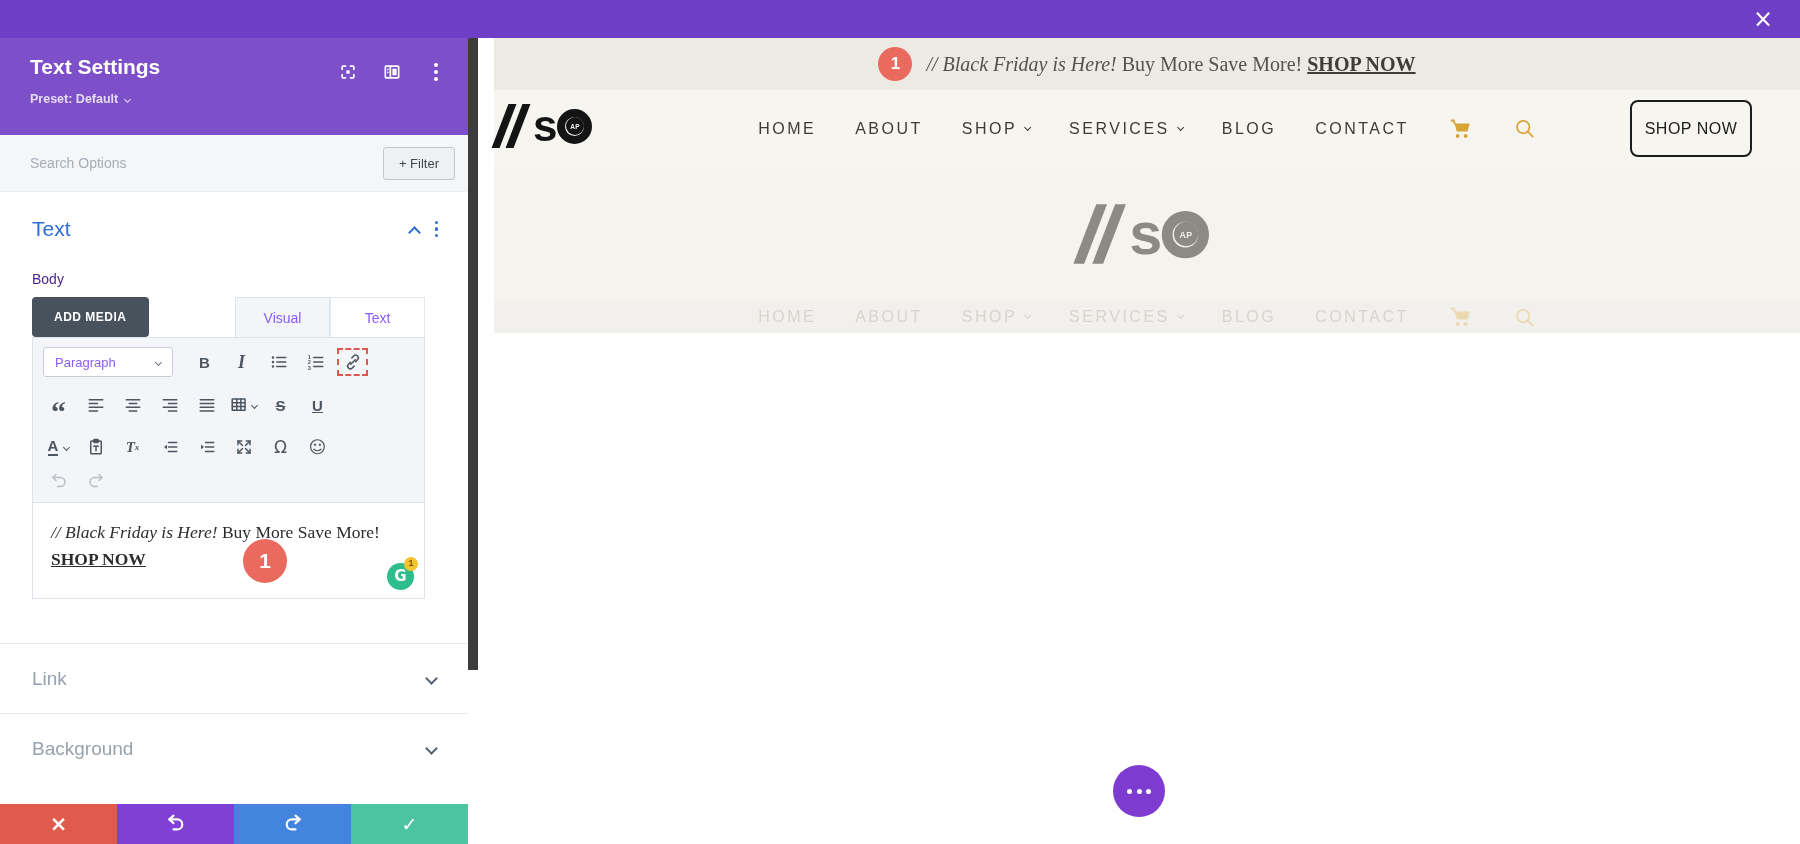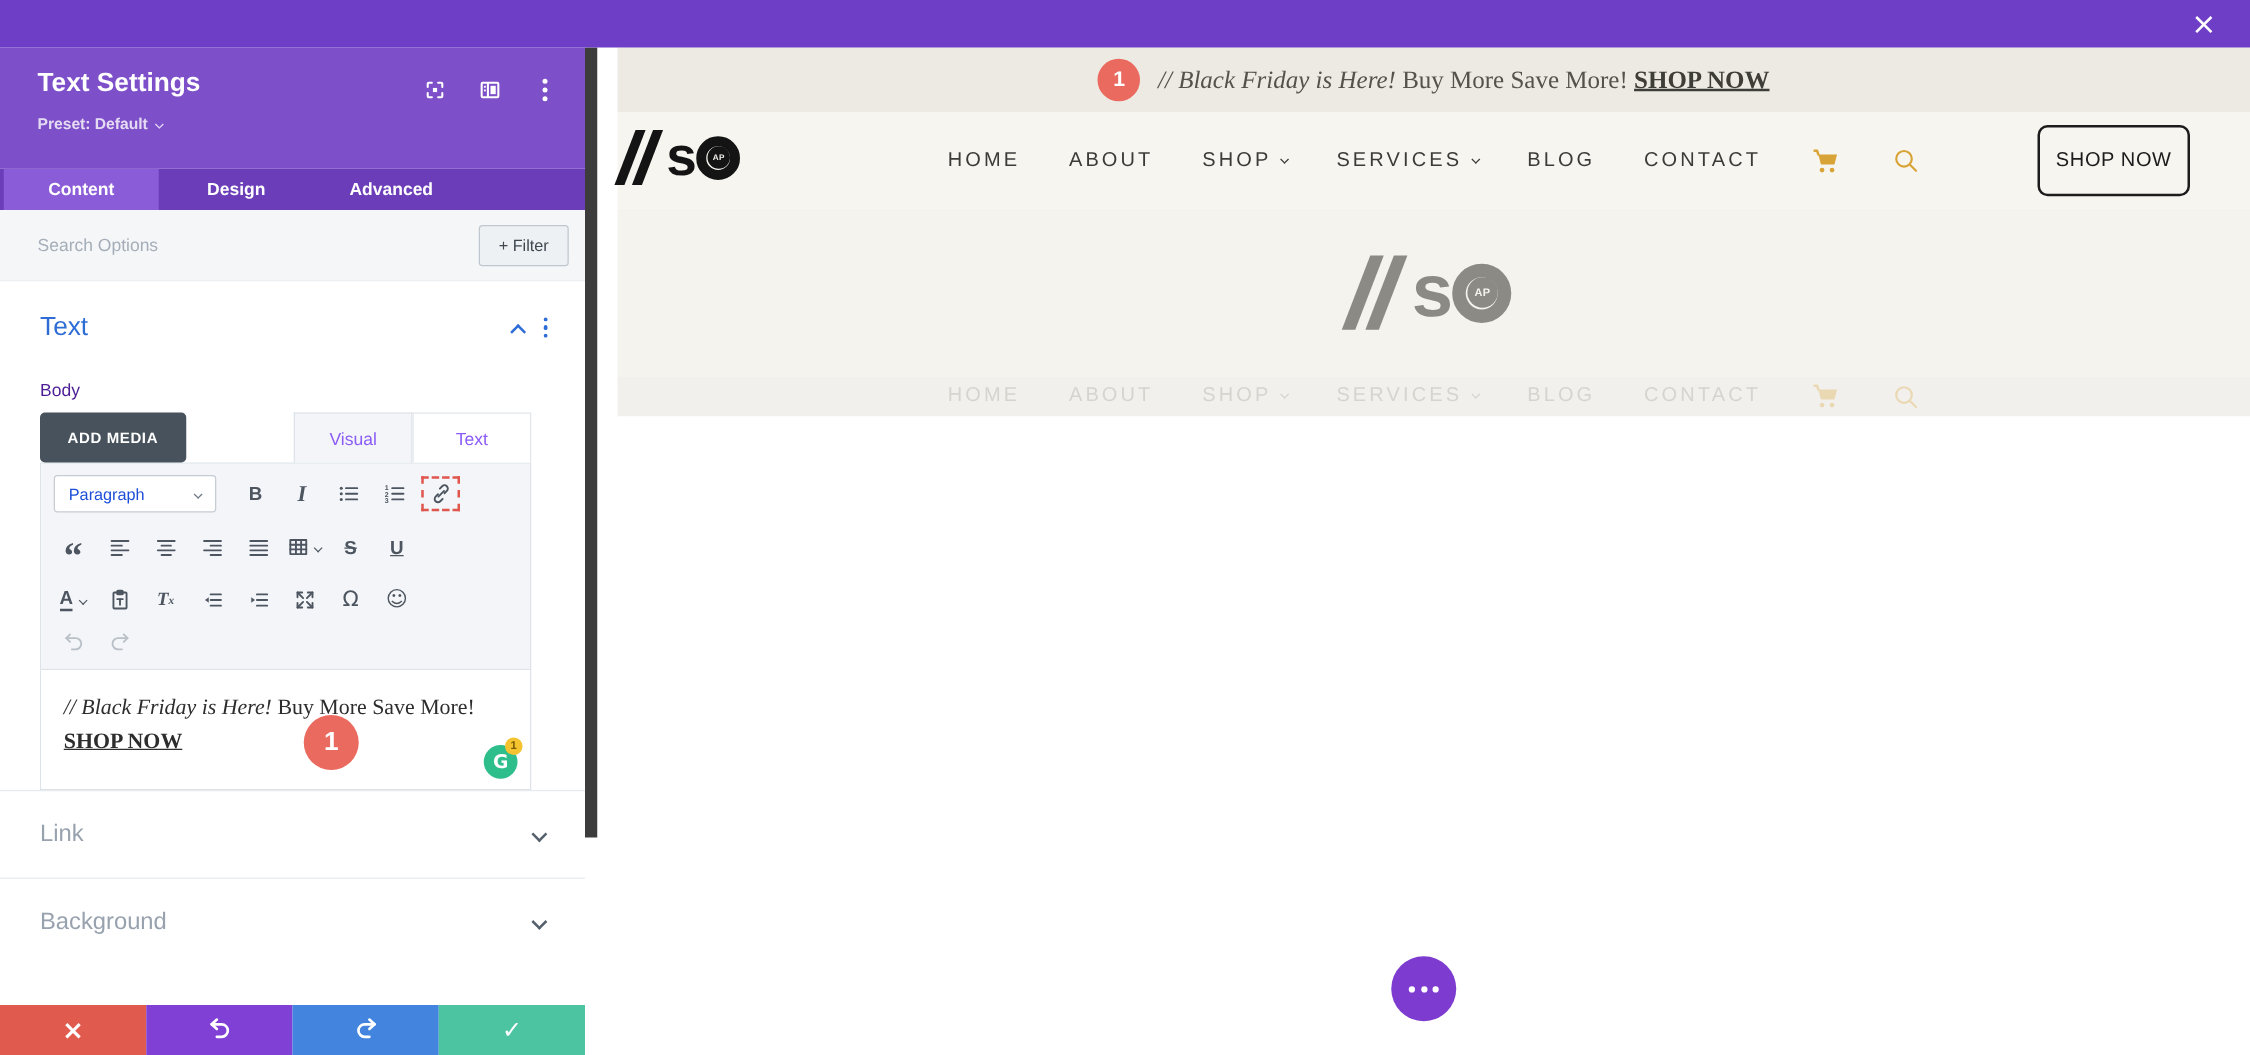--- a/index.html
+++ b/index.html
@@ -45,42 +45,42 @@
   .ed-tab { width:95px; height:40px; display:flex; align-items:center; justify-content:center; font-size:14px; color:#8b5cf6; cursor:pointer; }
   .ed-tab.visual { background:#f3f5f8; border:1px solid #dde3e8; border-bottom:none; }
   .ed-tab.text { background:#fff; border:1px solid #e3e8ec; border-bottom:none; }
 
   .editor-box { margin:0 43px 0 32px; border:1px solid #dde3e8; }
   .editor-toolbar { background:#f3f5f8; padding:9px 10px 2px; }
   .tb-row { display:flex; align-items:center; margin-bottom:7px; }
   .tb-btn { min-width:31px; height:28px; display:flex; align-items:center; justify-content:center; color:#4c5560; font-size:15px; font-weight:bold; cursor:pointer; margin-right:6px; }
   .tb-btn svg { stroke:#4c5560; fill:none; stroke-width:2; stroke-linecap:round; stroke-linejoin:round; }
   .tb-btn.gray svg { stroke:#b9c0c7; }
-  .para-select { background:#fff; border:1px solid #c6ccd2; border-radius:3px; width:130px; height:30px; display:flex; align-items:center; justify-content:space-between; padding:0 11px; font-size:13px; font-weight:normal; color:#1d4ed8; margin-right:16px; cursor:pointer; }
+  .para-select { background:#fff; border:1px solid #c6ccd2; border-radius:3px; width:130px; height:30px; display:flex; align-items:center; justify-content:space-between; padding:0 11px; font-size:13px; font-weight:normal; color:#8b5cf6; margin-right:16px; cursor:pointer; }
   .para-select .chev.sm { color:#6a7480; }
   .link-hl { border:2px dashed #e0564c; }
   .serif-i { font-family:"Liberation Serif",serif; font-style:italic; font-size:18px; }
   .strike { text-decoration:line-through; }
   .uline { text-decoration:underline; }
   .a-color { border-bottom:2px solid #4c5560; line-height:1; padding-bottom:1px; }
   .quote-glyph { font-family:"Liberation Serif",serif; font-size:30px; line-height:0; margin-top:14px; }
   .glyph { font-family:"DejaVu Sans",sans-serif; font-weight:normal; font-size:17px; }
   .tx { font-size:15px; font-weight:bold; }
   .tx sub { font-size:9px; }
 
   .editor-content { background:#fff; border-top:1px solid #dde3e8; padding:16px 18px; min-height:96px; position:relative; font-family:"Liberation Serif",serif; font-size:17.5px; color:#2d2d2d; line-height:1.55; cursor:text; }
   .editor-content .it { font-style:italic; }
   .editor-content .lnk { font-weight:bold; text-decoration:underline; color:#2d2d2d; }
   .ann-badge { width:44px; height:44px; border-radius:50%; background:#ea6a5f; color:#fff; font-family:"Liberation Sans",sans-serif; font-size:21px; font-weight:bold; display:flex; align-items:center; justify-content:center; }
   .badge-editor { position:absolute; left:210px; top:36px; }
   .grammarly { position:absolute; right:10px; bottom:8px; width:27px; height:27px; }
   .gram-circle { width:27px; height:27px; border-radius:50%; background:#2dbe8c; color:#fff; font-size:15px; font-weight:bold; display:flex; align-items:center; justify-content:center; font-family:"DejaVu Sans",sans-serif; cursor:pointer; }
   .gram-badge { position:absolute; right:-4px; top:-6px; width:14px; height:14px; border-radius:50%; background:#f5c32f; color:#7a5c00; font-size:9px; font-weight:bold; display:flex; align-items:center; justify-content:center; font-family:"Liberation Sans",sans-serif; }
 
-  .collapse-wrap { }
+  .collapse-wrap { margin-top:44px; }
   .collapse-row { border-top:1px solid #e8ebee; padding:0 32px; height:70px; display:flex; align-items:center; justify-content:space-between; font-size:19px; color:#98a2ae; cursor:pointer; }
   .collapse-row .chev { color:#55606c; }
 
   .action-bar { position:absolute; bottom:0; left:0; width:468px; height:40px; display:flex; }
   .action-btn { flex:1; display:flex; align-items:center; justify-content:center; color:#fff; cursor:pointer; border:none; }
   .action-btn svg { stroke:#fff; fill:none; stroke-width:2.6; stroke-linecap:round; stroke-linejoin:round; }
   .ab-close { background:#e05a4e; font-size:21px; font-weight:bold; font-family:"DejaVu Sans",sans-serif; }
   .ab-undo { background:#8040d6; }
   .ab-redo { background:#4284de; }
   .ab-save { background:#4cc3a1; font-size:19px; font-weight:bold; font-family:"DejaVu Sans",sans-serif; }
@@ -158,25 +158,20 @@
         </svg>
       </span>
       <span class="hdr-icon vdots">
           <i></i>
           <i></i>
           <i></i>
         </span>
     </div>
   </div>
 
-  <div class="tabs">
-    <div class="tab active">Content</div>
-    <div class="tab">Design</div>
-    <div class="tab">Advanced</div>
-  </div>
 
   <div class="search-row">
     <input class="search-input" placeholder="Search Options" style="">
     <button class="filter-btn">+ Filter</button>
   </div>
 
   <div class="section-head">
     <div class="section-head-title">Text</div>
     <div class="section-head-icons">
       <span class="chev up"></span>

